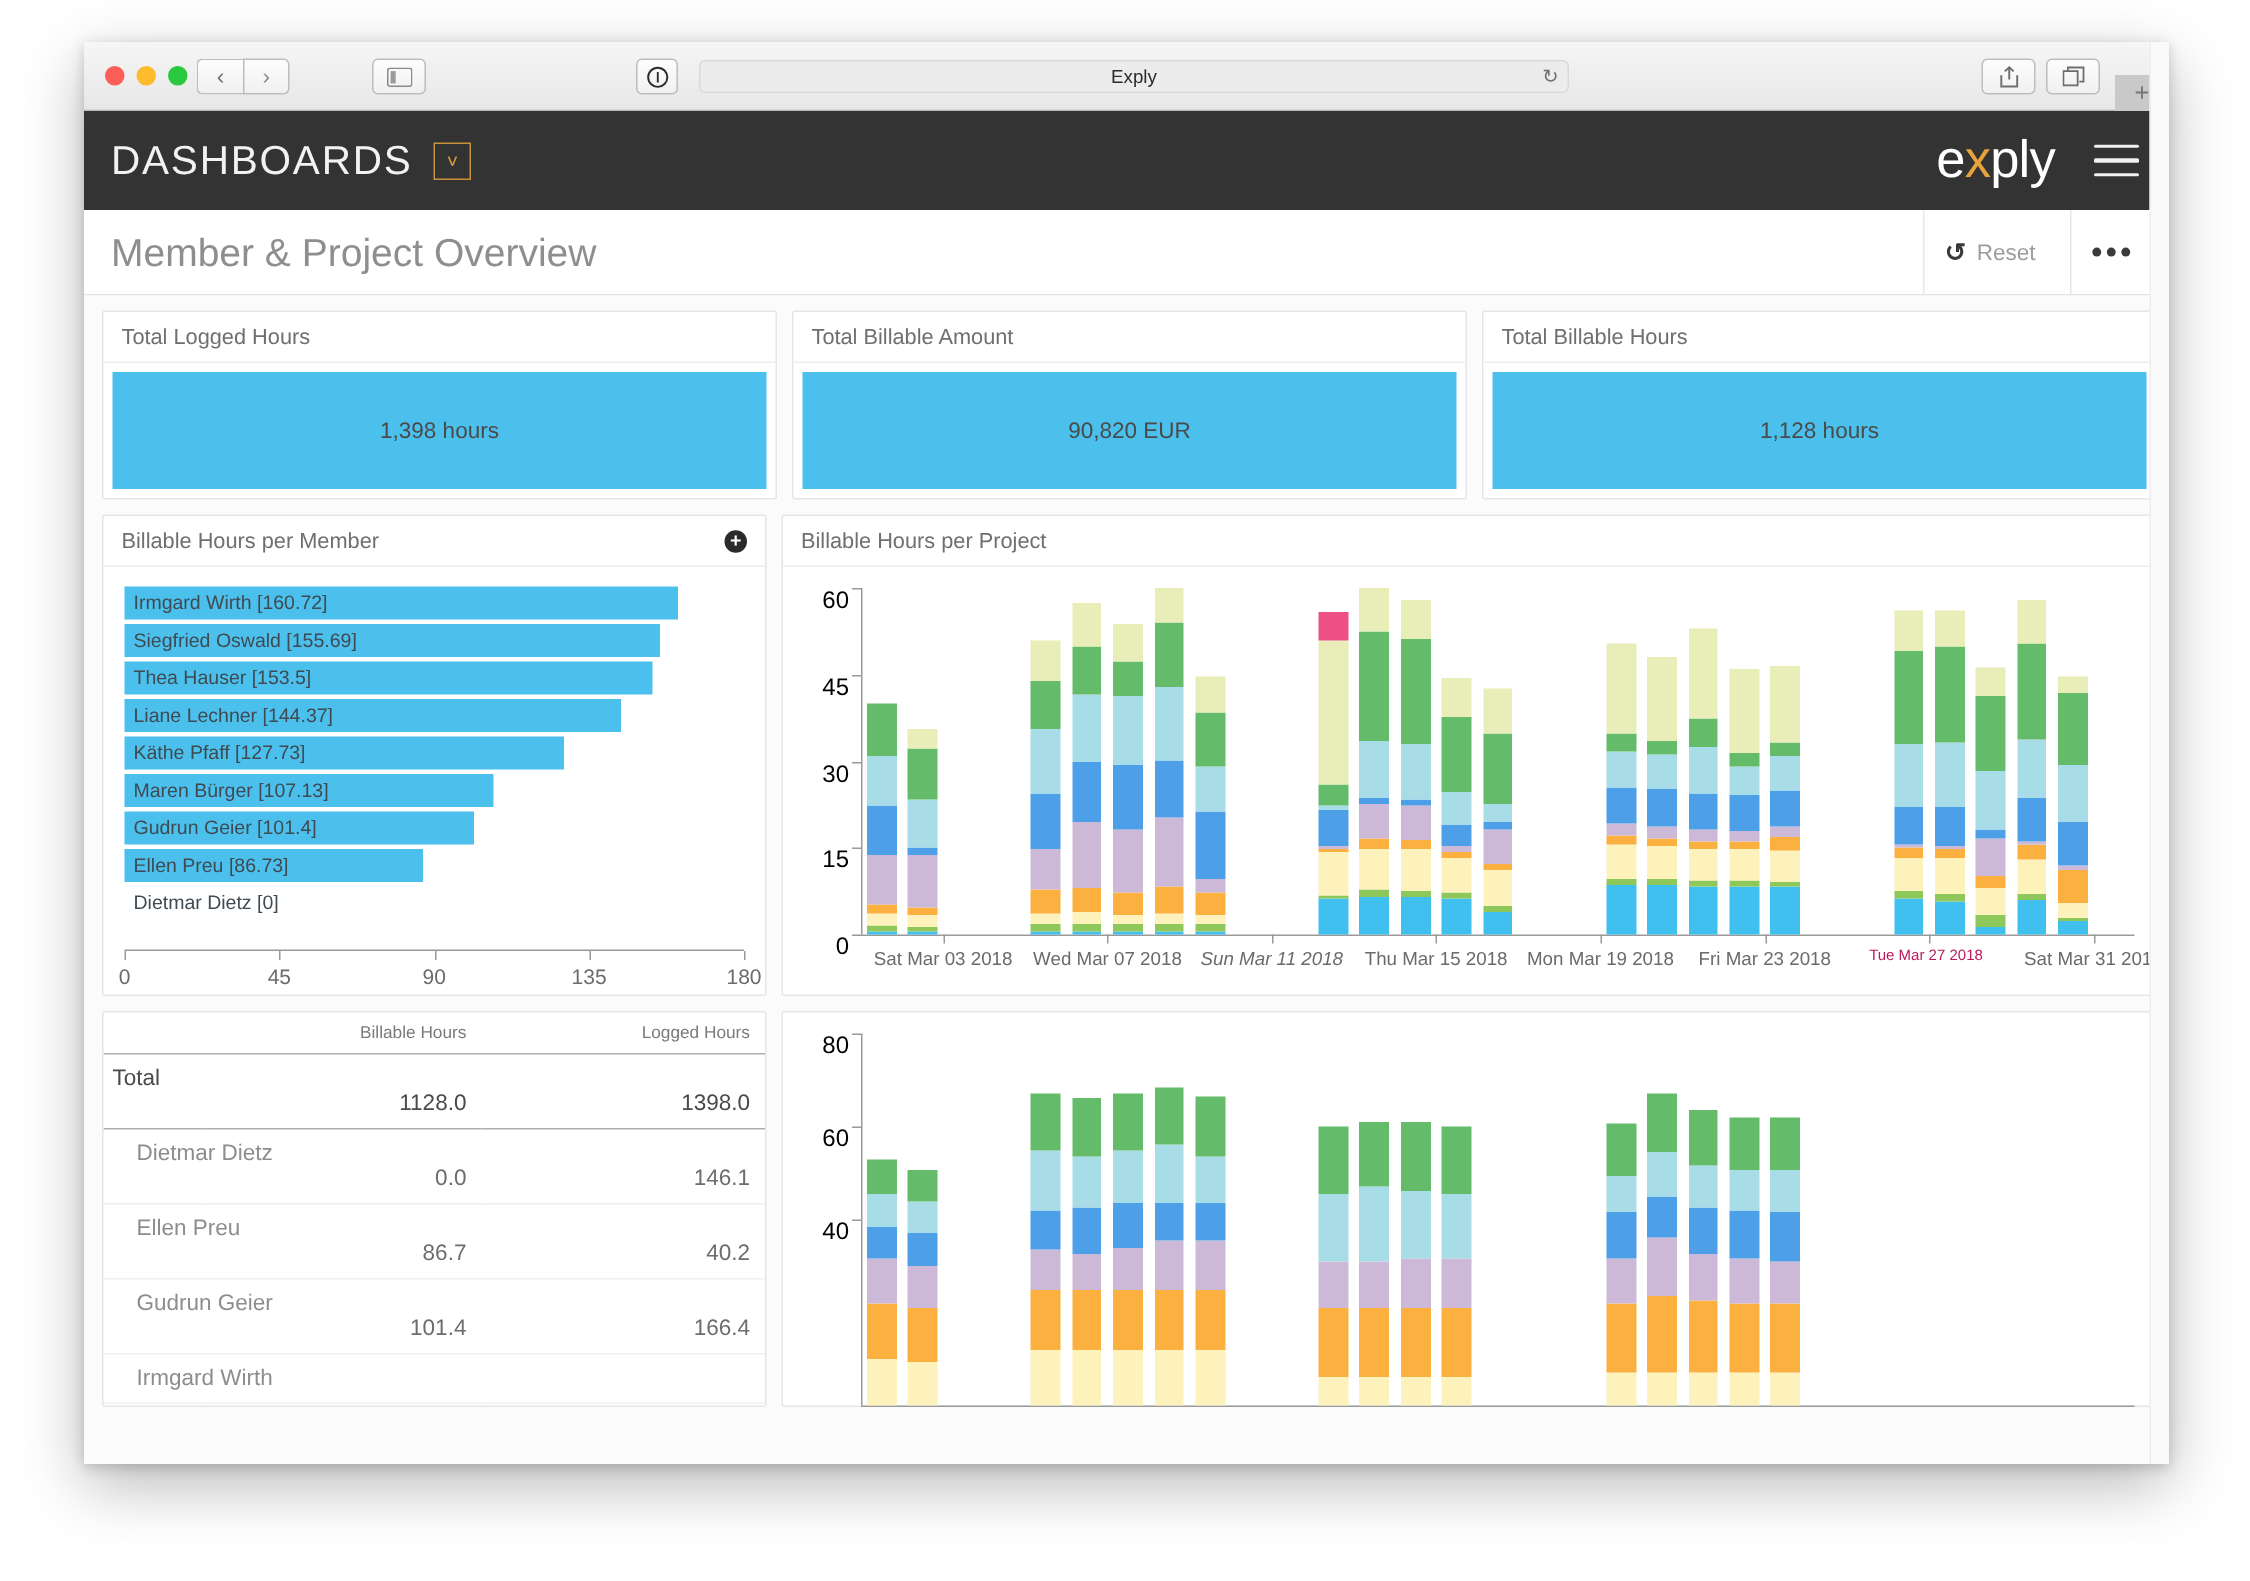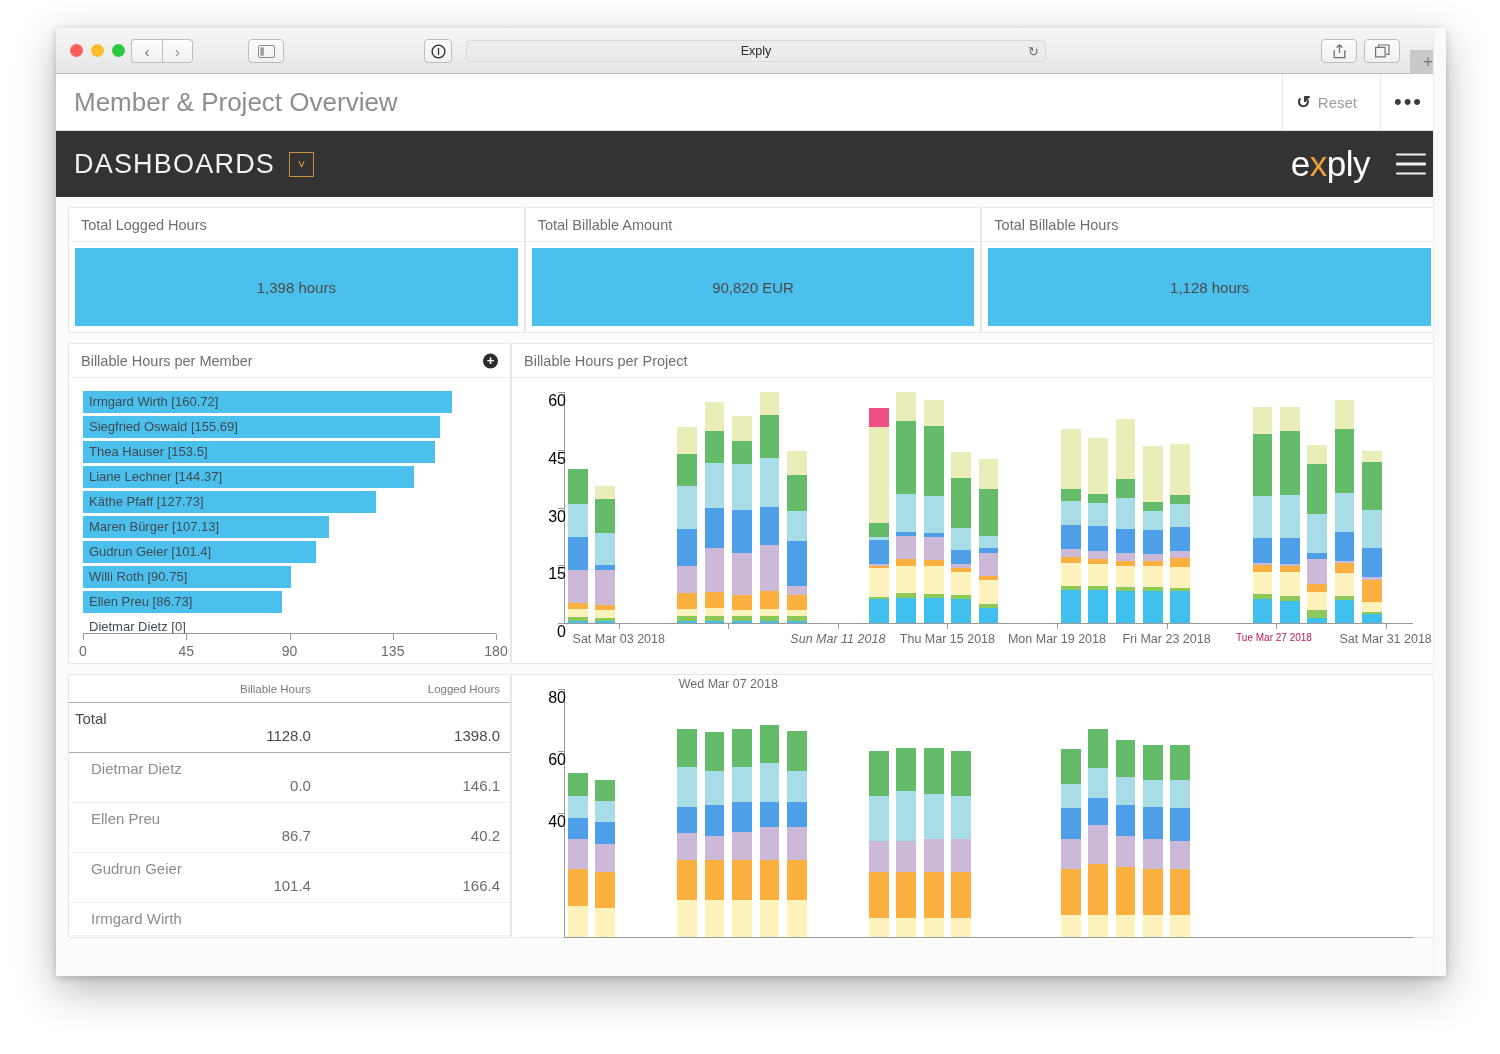--- a/index.html
+++ b/index.html
@@ -143,21 +143,21 @@
     color: #3a3a3a; font-size: 22px; letter-spacing: 2px; line-height: 0.6;
   }
   
   #dashboard {
     position: relative;
     height: calc(948px - 46px - 66px - 57px);
     background: #fbfbfb;
     padding: 10px 8px 0 12px;
     overflow: hidden;
   }
-  .row { display: flex; margin-bottom: 10px; }
+  .row { display: flex; gap: 10px; margin-bottom: 10px; }
   .card {
     background: #fff;
     border: 1px solid #e6e6e6;
     border-radius: 2px;
   }
   .card-head {
     height: 34px;
     display: flex; align-items: center;
     padding: 0 12px;
     border-bottom: 1px solid #ededed;
@@ -278,42 +278,42 @@
       <div class="tbbtn">
         <svg width="15" height="14" viewBox="0 0 15 14">
             <rect x="0.6" y="3.4" width="9.5" height="9.5" fill="none" stroke="#6e6e6e" stroke-width="1.2"></rect>
             <path d="M3.6 3.2 L3.6 1 L14 1 L14 10.4 L11.2 10.4" fill="none" stroke="#6e6e6e" stroke-width="1.2"></path>
           </svg>
       </div>
     </div>
     <div class="plustab">+</div>
   </div>
 
-  <div id="titlerow">
-    <div id="page-title">Member &amp; Project Overview</div>
-    <div id="reset-btn">
-      <span class="ricon">↺</span>
-      <span>Reset</span>
-    </div>
-    <div id="more-btn">•••</div>
-  </div>
-
   <div id="appheader">
     <div id="dashboards-label">DASHBOARDS</div>
     <div id="dd-chevron">˅</div>
     <div id="logo">
       <span>e</span>
       <span class="xmark">x</span>
       <span>ply</span>
     </div>
     <div id="burger">
       <span></span>
         <span></span>
         <span></span>
     </div>
+  </div>
+
+  <div id="titlerow">
+    <div id="page-title">Member &amp; Project Overview</div>
+    <div id="reset-btn">
+      <span class="ricon">↺</span>
+      <span>Reset</span>
+    </div>
+    <div id="more-btn">•••</div>
   </div>
 
   <div id="dashboard">
 
     <div class="row">
       <div class="card kpi">
         <div class="card-head">Total Logged Hours</div>
         <div class="kpi-body">1,398 hours</div>
       </div>
       <div class="card kpi">
@@ -353,24 +353,20 @@
               <div class="hbar-fill" style="width: 293.069px; background: rgb(76, 192, 236);"></div>
               <div class="hbar-label">Käthe Pfaff [127.73]</div>
             </div>
             <div class="hbar-row">
               <div class="hbar-fill" style="width: 245.804px; background: rgb(76, 192, 236);"></div>
               <div class="hbar-label">Maren Bürger [107.13]</div>
             </div>
             <div class="hbar-row">
               <div class="hbar-fill" style="width: 232.657px; background: rgb(76, 192, 236);"></div>
               <div class="hbar-label">Gudrun Geier [101.4]</div>
-            </div>
-            <div class="hbar-row">
-              <div class="hbar-fill" style="width: 208.221px; background: rgb(76, 192, 236);"></div>
-              <div class="hbar-label">Willi Roth [90.75]</div>
             </div>
             <div class="hbar-row">
               <div class="hbar-fill" style="width: 198.997px; background: rgb(76, 192, 236);"></div>
               <div class="hbar-label">Ellen Preu [86.73]</div>
             </div>
             <div class="hbar-row">
               <div class="hbar-fill" style="width: 0px; background: rgb(76, 192, 236);"></div>
               <div class="hbar-label">Dietmar Dietz [0]</div>
             </div>
             <div id="hbar-axis">
@@ -644,21 +640,21 @@
               <div class="vseg" style="bottom: 21.175px; height: 21.945px; background: rgb(251, 176, 64);"></div>
               <div class="vseg" style="bottom: 43.12px; height: 3.08px; background: rgb(204, 185, 216);"></div>
               <div class="vseg" style="bottom: 46.2px; height: 28.875px; background: rgb(77, 159, 232);"></div>
               <div class="vseg" style="bottom: 75.075px; height: 37.73px; background: rgb(168, 221, 232);"></div>
               <div class="vseg" style="bottom: 112.805px; height: 48.51px; background: rgb(100, 188, 107);"></div>
               <div class="vseg" style="bottom: 161.315px; height: 11.165px; background: rgb(233, 238, 185);"></div>
             </div>
             <div style="position: absolute; width: 1px; height: 6px; background: rgb(154, 154, 154); left: 106.774px; top: 245px;"></div>
             <div style="position: absolute; font-size: 12.5px; color: rgb(107, 107, 107); white-space: nowrap; transform: translateX(-50%); left: 106.774px; top: 254px;">Sat Mar 03 2018</div>
             <div style="position: absolute; width: 1px; height: 6px; background: rgb(154, 154, 154); left: 216.323px; top: 245px;"></div>
-            <div style="position: absolute; font-size: 12.5px; color: rgb(107, 107, 107); white-space: nowrap; transform: translateX(-50%); left: 216.323px; top: 254px; margin-top: 45px;">Wed Mar 07 2018</div>
+            <div style="position: absolute; font-size: 12.5px; color: rgb(107, 107, 107); white-space: nowrap; transform: translateX(-50%); left: 216.323px; top: 254px;">Wed Mar 07 2018</div>
             <div style="position: absolute; width: 1px; height: 6px; background: rgb(154, 154, 154); left: 325.871px; top: 245px;"></div>
             <div style="position: absolute; font-size: 12.5px; color: rgb(107, 107, 107); white-space: nowrap; transform: translateX(-50%); left: 325.871px; top: 254px; font-style: italic;">Sun Mar 11 2018</div>
             <div style="position: absolute; width: 1px; height: 6px; background: rgb(154, 154, 154); left: 435.419px; top: 245px;"></div>
             <div style="position: absolute; font-size: 12.5px; color: rgb(107, 107, 107); white-space: nowrap; transform: translateX(-50%); left: 435.419px; top: 254px;">Thu Mar 15 2018</div>
             <div style="position: absolute; width: 1px; height: 6px; background: rgb(154, 154, 154); left: 544.968px; top: 245px;"></div>
             <div style="position: absolute; font-size: 12.5px; color: rgb(107, 107, 107); white-space: nowrap; transform: translateX(-50%); left: 544.968px; top: 254px;">Mon Mar 19 2018</div>
             <div style="position: absolute; width: 1px; height: 6px; background: rgb(154, 154, 154); left: 654.516px; top: 245px;"></div>
             <div style="position: absolute; font-size: 12.5px; color: rgb(107, 107, 107); white-space: nowrap; transform: translateX(-50%); left: 654.516px; top: 254px;">Fri Mar 23 2018</div>
             <div style="position: absolute; width: 1px; height: 6px; background: rgb(154, 154, 154); left: 764.065px; top: 245px;"></div>
             <div style="position: absolute; font-size: 10px; color: #be185d; white-space: nowrap; transform: translateX(-50%); left: 762px; top: 254px;">Tue Mar 27 2018</div>

